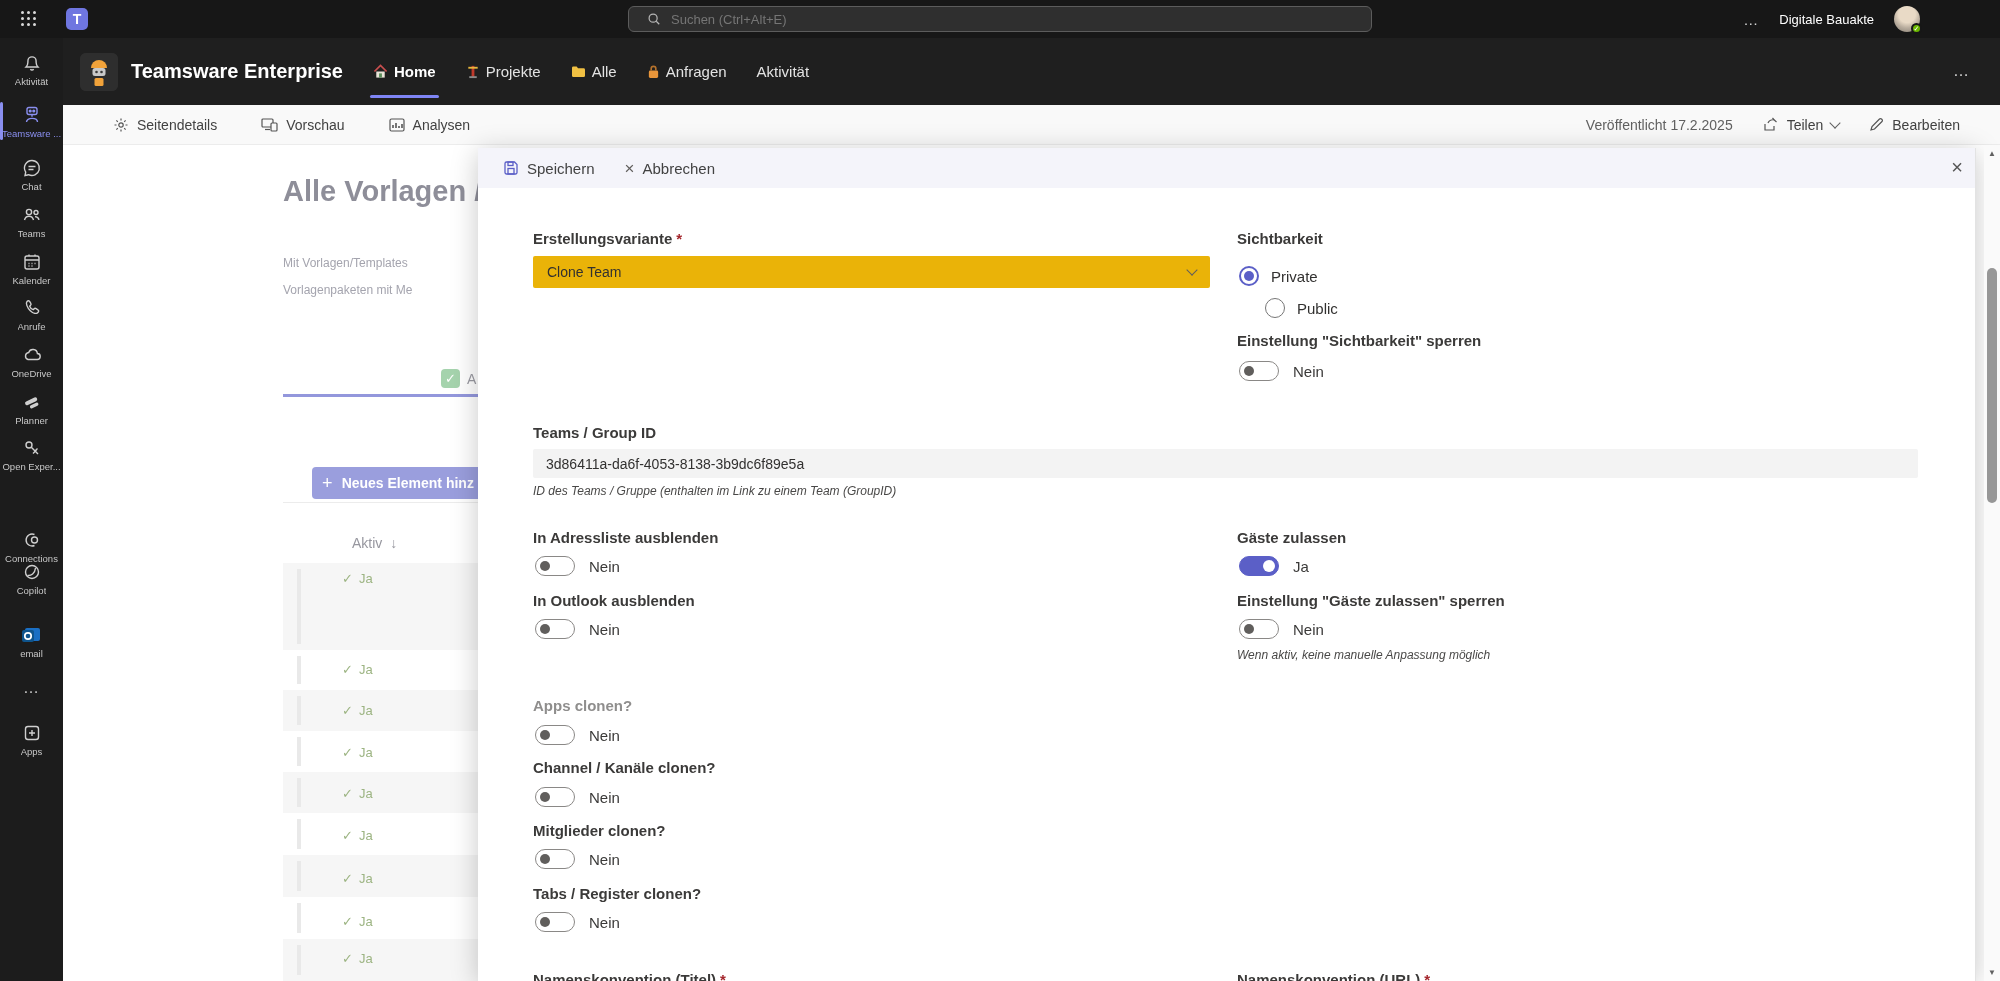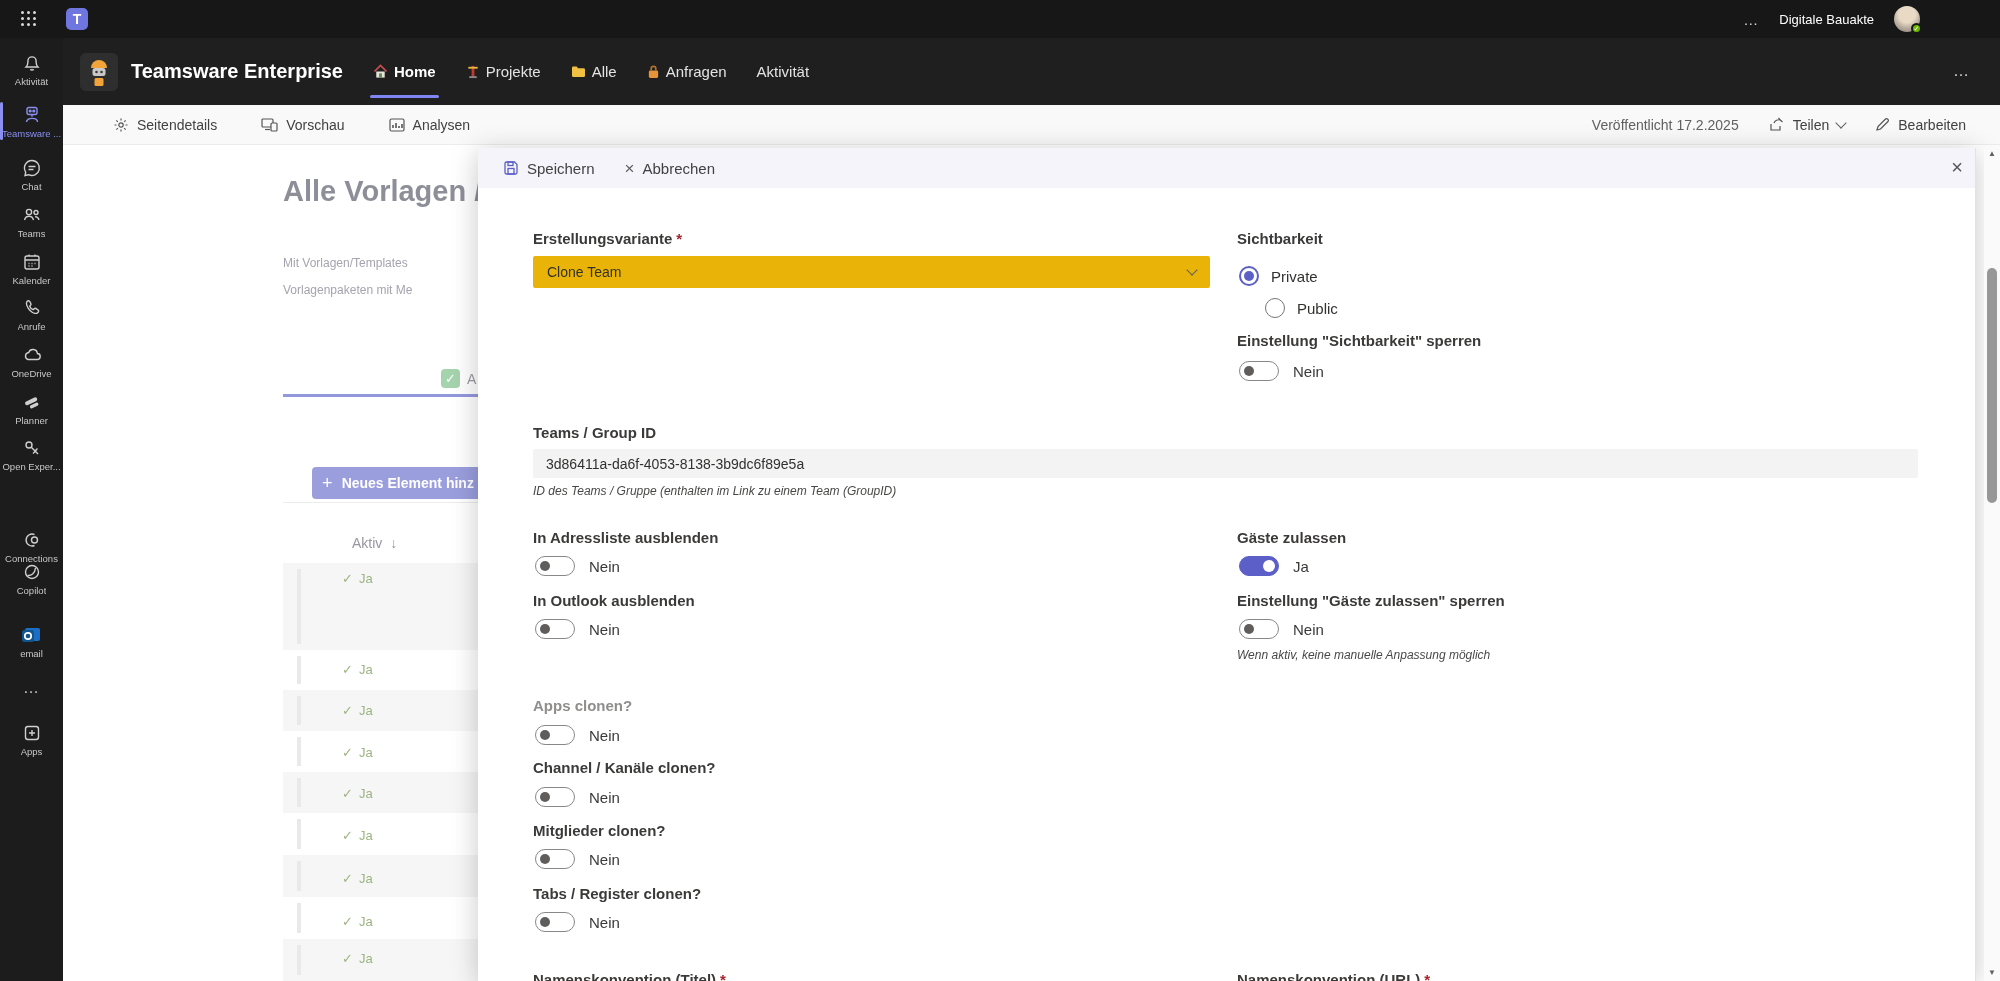--- a/index.html
+++ b/index.html
@@ -128,20 +128,27 @@
           <circle cx="14.5" cy="2.5" r="1.5"></circle>
       <circle cx="2.5" cy="8.5" r="1.5"></circle>
           <circle cx="8.5" cy="8.5" r="1.5"></circle>
           <circle cx="14.5" cy="8.5" r="1.5"></circle>
       <circle cx="2.5" cy="14.5" r="1.5"></circle>
           <circle cx="8.5" cy="14.5" r="1.5"></circle>
           <circle cx="14.5" cy="14.5" r="1.5"></circle>
         </g>
     </svg>
     <div class="tlogo">T</div>
+    <div class="searchbox">
+      <svg width="14" height="14" viewBox="0 0 16 16">
+        <circle cx="7" cy="7" r="4.6" fill="none" stroke="#b5b5b5" stroke-width="1.4"></circle>
+        <line x1="10.6" y1="10.6" x2="14" y2="14" stroke="#b5b5b5" stroke-width="1.4"></line>
+      </svg>
+      <input placeholder="Suchen (Ctrl+Alt+E)" style="">
+    </div>
     <div class="tb-right">
       <div class="tb-more">…</div>
       <div class="tb-name">Digitale Bauakte</div>
       <div class="avatar">
         <div class="presence">✓</div>
       </div>
     </div>
   </div>
 
   <div class="sidebar">
@@ -323,21 +330,21 @@
     <div class="tbar-right">
       <span class="published">Veröffentlicht 17.2.2025</span>
       <div class="tool" style="margin-right:0">
         <svg width="16" height="15" viewBox="0 0 16 15" fill="none" stroke="#555" stroke-width="1.2">
           <path d="M2 7v6h9V9"></path>
             <path d="M5 6c1-2.5 3.5-3.5 6-3.2L9.5 1M11 2.8 13.5 5"></path>
         </svg>
         <span>Teilen</span>
         <div class="chev"></div>
       </div>
-      <div class="tool" style="margin-right:4px">
+      <div class="tool" style="margin-right:10px">
         <svg width="15" height="15" viewBox="0 0 15 15" fill="none" stroke="#555" stroke-width="1.2">
           <path d="M2 13l1-3.5L10.5 2a1.4 1.4 0 0 1 2 0l.5.5a1.4 1.4 0 0 1 0 2L5.5 12z"></path>
         </svg>
         <span>Bearbeiten</span>
       </div>
     </div>
   </div>
 
   <div class="content">
     <div class="bg-heading">Alle Vorlagen /</div>

